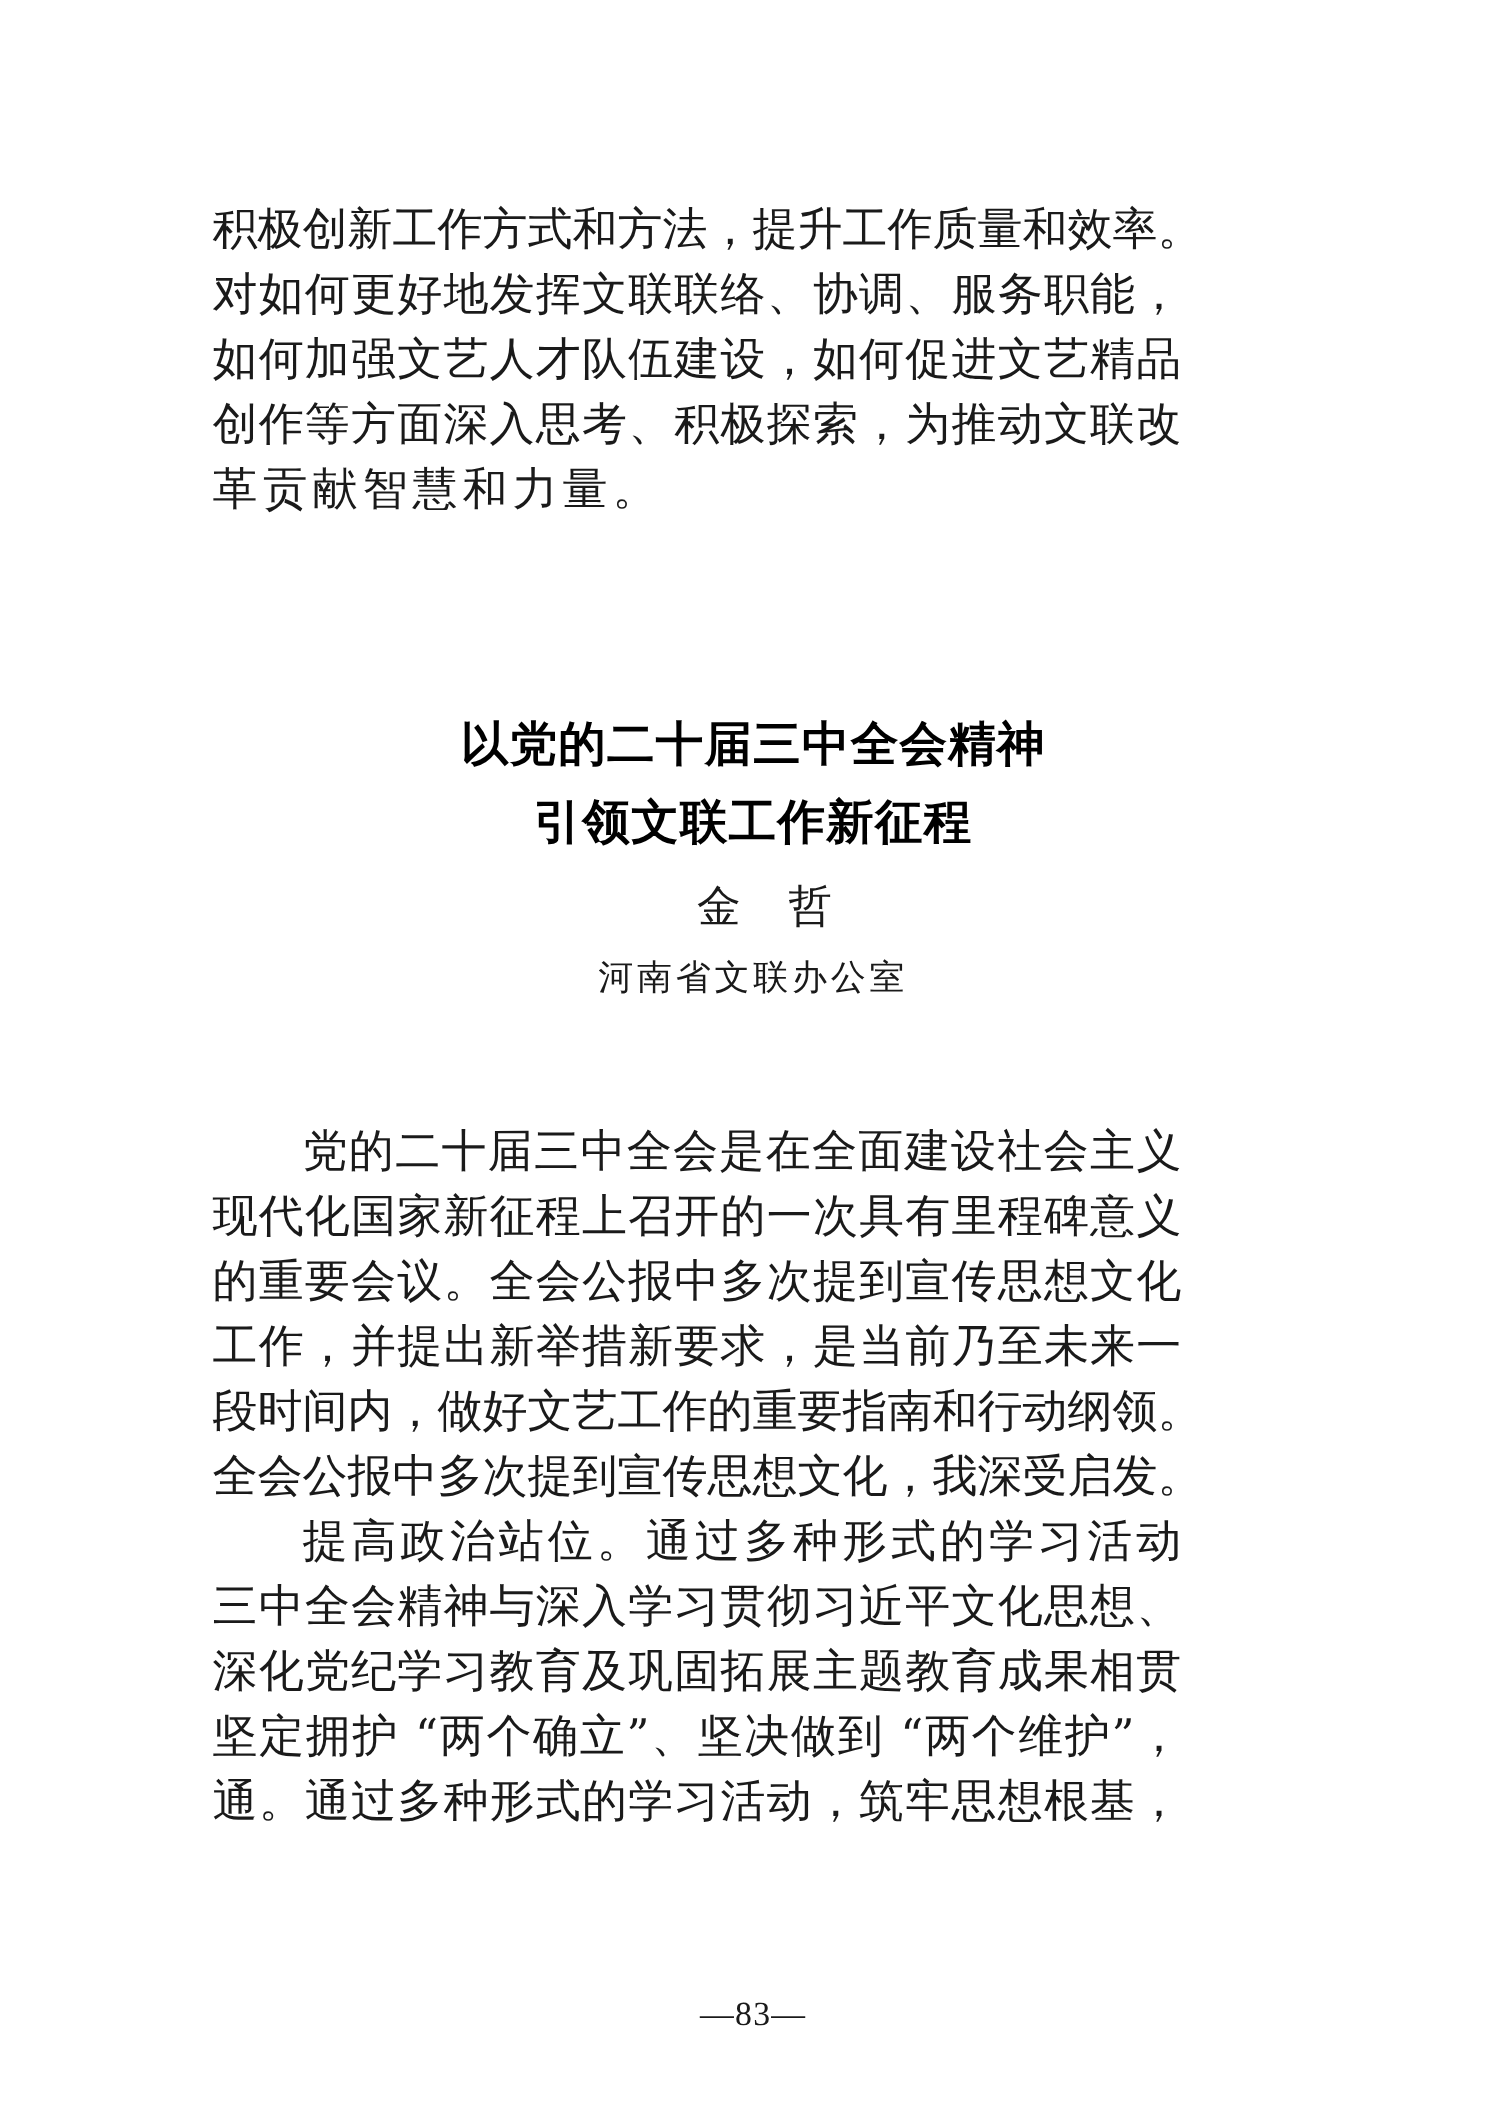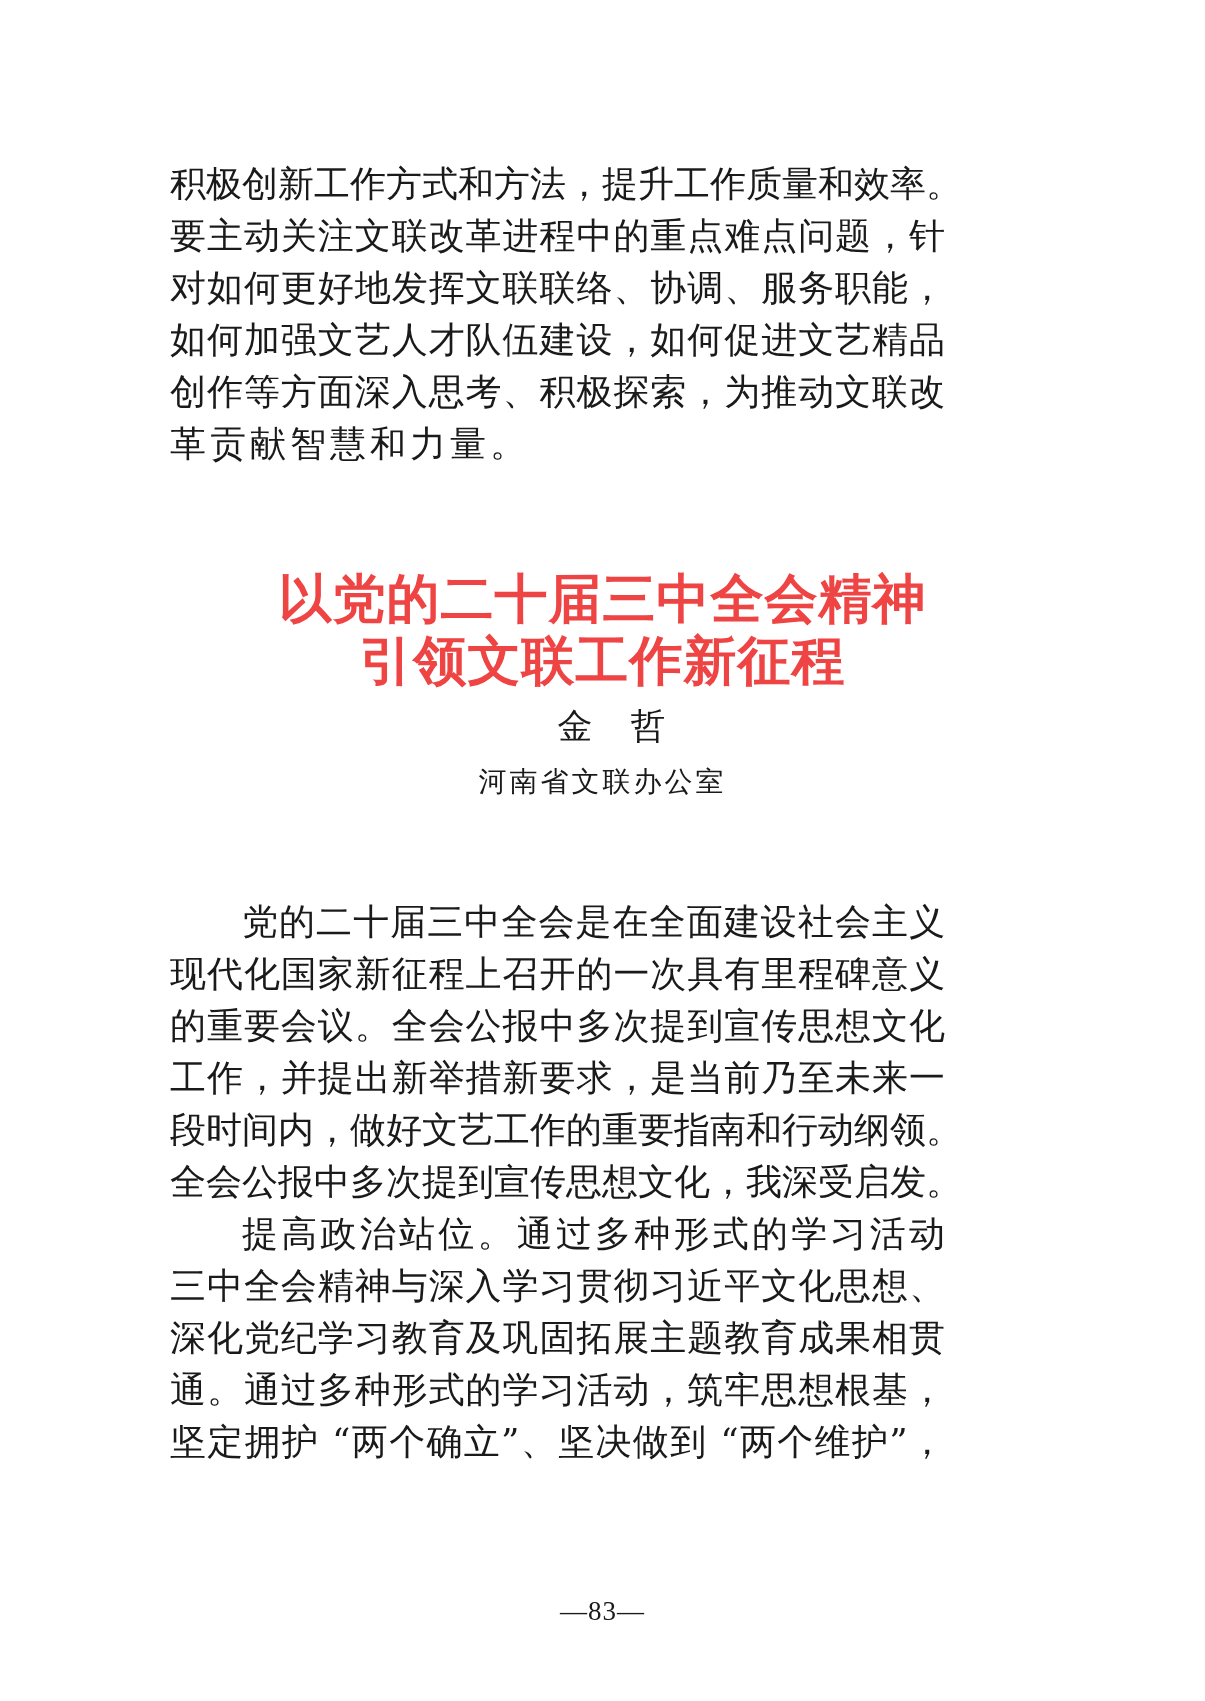--- a/index.html
+++ b/index.html
@@ -45,26 +45,26 @@
     }
     #continued { top: 158px; }
     .title-block {
       position: absolute;
       left: 0; width: 1205px;
       top: 568px;
       text-align: center;
     }
     .title-line {
       display: block;
-      font-family: Liberation Serif, serif;
+      font-family: Liberation Mono, monospace;
       font-weight: bold;
-      font-size: 53px;
+      font-size: 38px;
       line-height: 62px;
       letter-spacing: 1px;
-      color: #ef4444;
+      color: #000000;
     }
     .author {
       display: block;
       font-size: 35px;
       line-height: 56px;
       margin-top: 6px;
       letter-spacing: 38px;
       padding-left: 56px;
     }
     .affil {
@@ -86,21 +86,20 @@
       margin-top: 36px;
     }
   </style>
 </head>
 <body>
 
 <div class="page">
 
   <div class="text-block" id="continued">
     <span class="line">积极创新工作方式和方法，提升工作质量和效率。</span>
-    <span class="line">要主动关注文联改革进程中的重点难点问题，针</span>
     <span class="line">对如何更好地发挥文联联络、协调、服务职能，</span>
     <span class="line">如何加强文艺人才队伍建设，如何促进文艺精品</span>
     <span class="line">创作等方面深入思考、积极探索，为推动文联改</span>
     <span class="line last">革贡献智慧和力量。</span>
   </div>
 
   <div class="title-block">
     <span class="title-line">以党的二十届三中全会精神</span>
     <span class="title-line">引领文联工作新征程</span>
     <span class="author">金哲</span>
@@ -110,19 +109,19 @@
   <div class="text-block" id="article-body">
     <span class="line indent">党的二十届三中全会是在全面建设社会主义</span>
     <span class="line">现代化国家新征程上召开的一次具有里程碑意义</span>
     <span class="line">的重要会议。全会公报中多次提到宣传思想文化</span>
     <span class="line">工作，并提出新举措新要求，是当前乃至未来一</span>
     <span class="line">段时间内，做好文艺工作的重要指南和行动纲领。</span>
     <span class="line">全会公报中多次提到宣传思想文化，我深受启发。</span>
     <span class="line indent">提高政治站位。通过多种形式的学习活动</span>
     <span class="line">三中全会精神与深入学习贯彻习近平文化思想、</span>
     <span class="line">深化党纪学习教育及巩固拓展主题教育成果相贯</span>
+    <span class="line">坚定拥护 “两个确立”、坚决做到 “两个维护”，</span>
     <span class="line">通。通过多种形式的学习活动，筑牢思想根基，</span>
-    <span class="line">坚定拥护 “两个确立”、坚决做到 “两个维护”，</span>
   </div>
 
   <div class="page-number">—83—</div>
 
 </div>
 
 </body></html>

